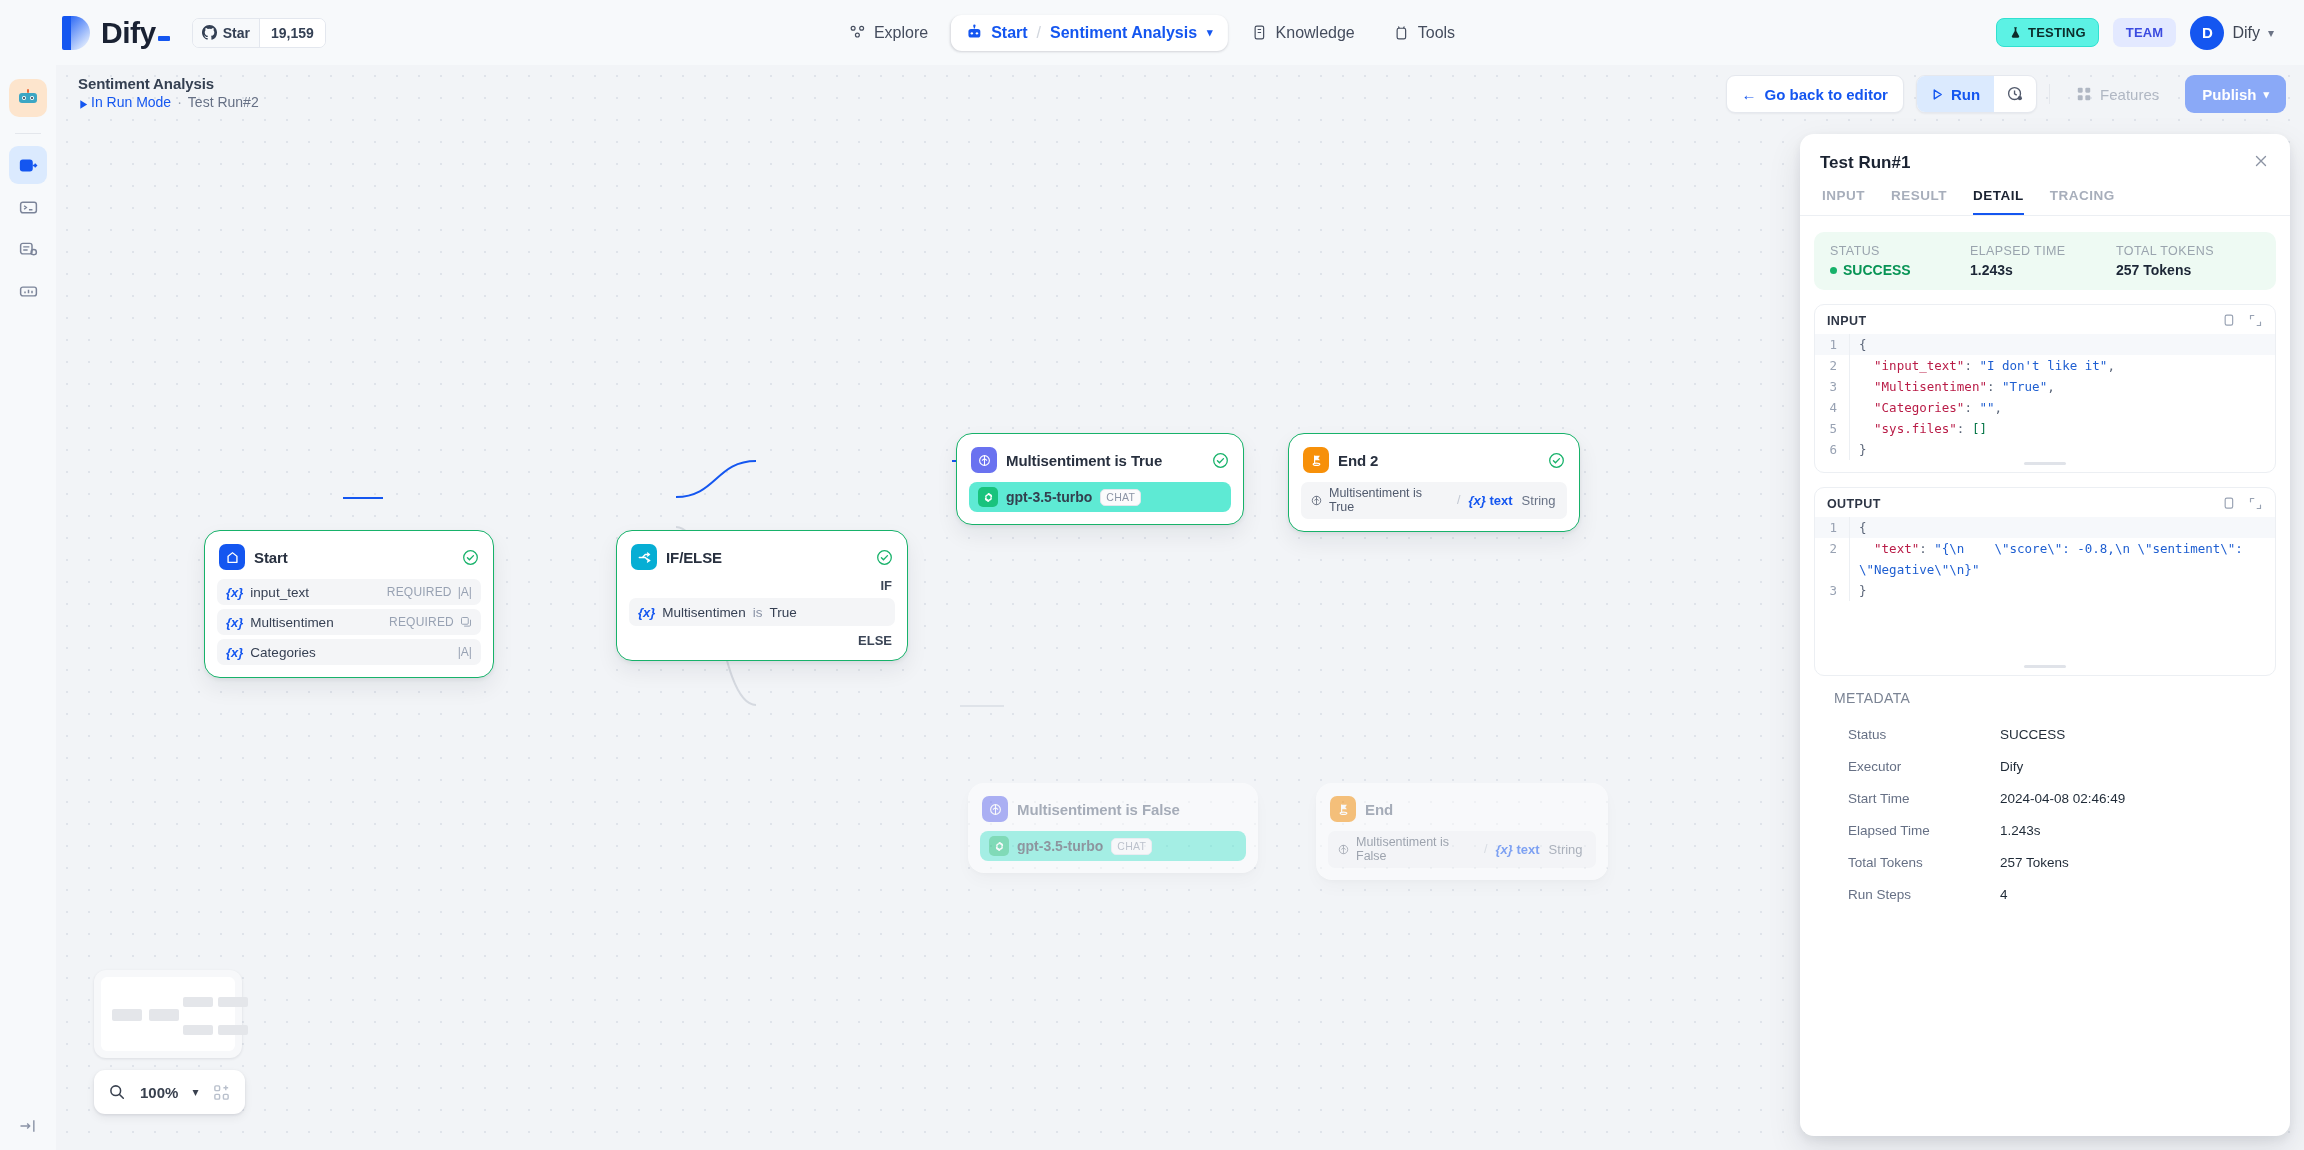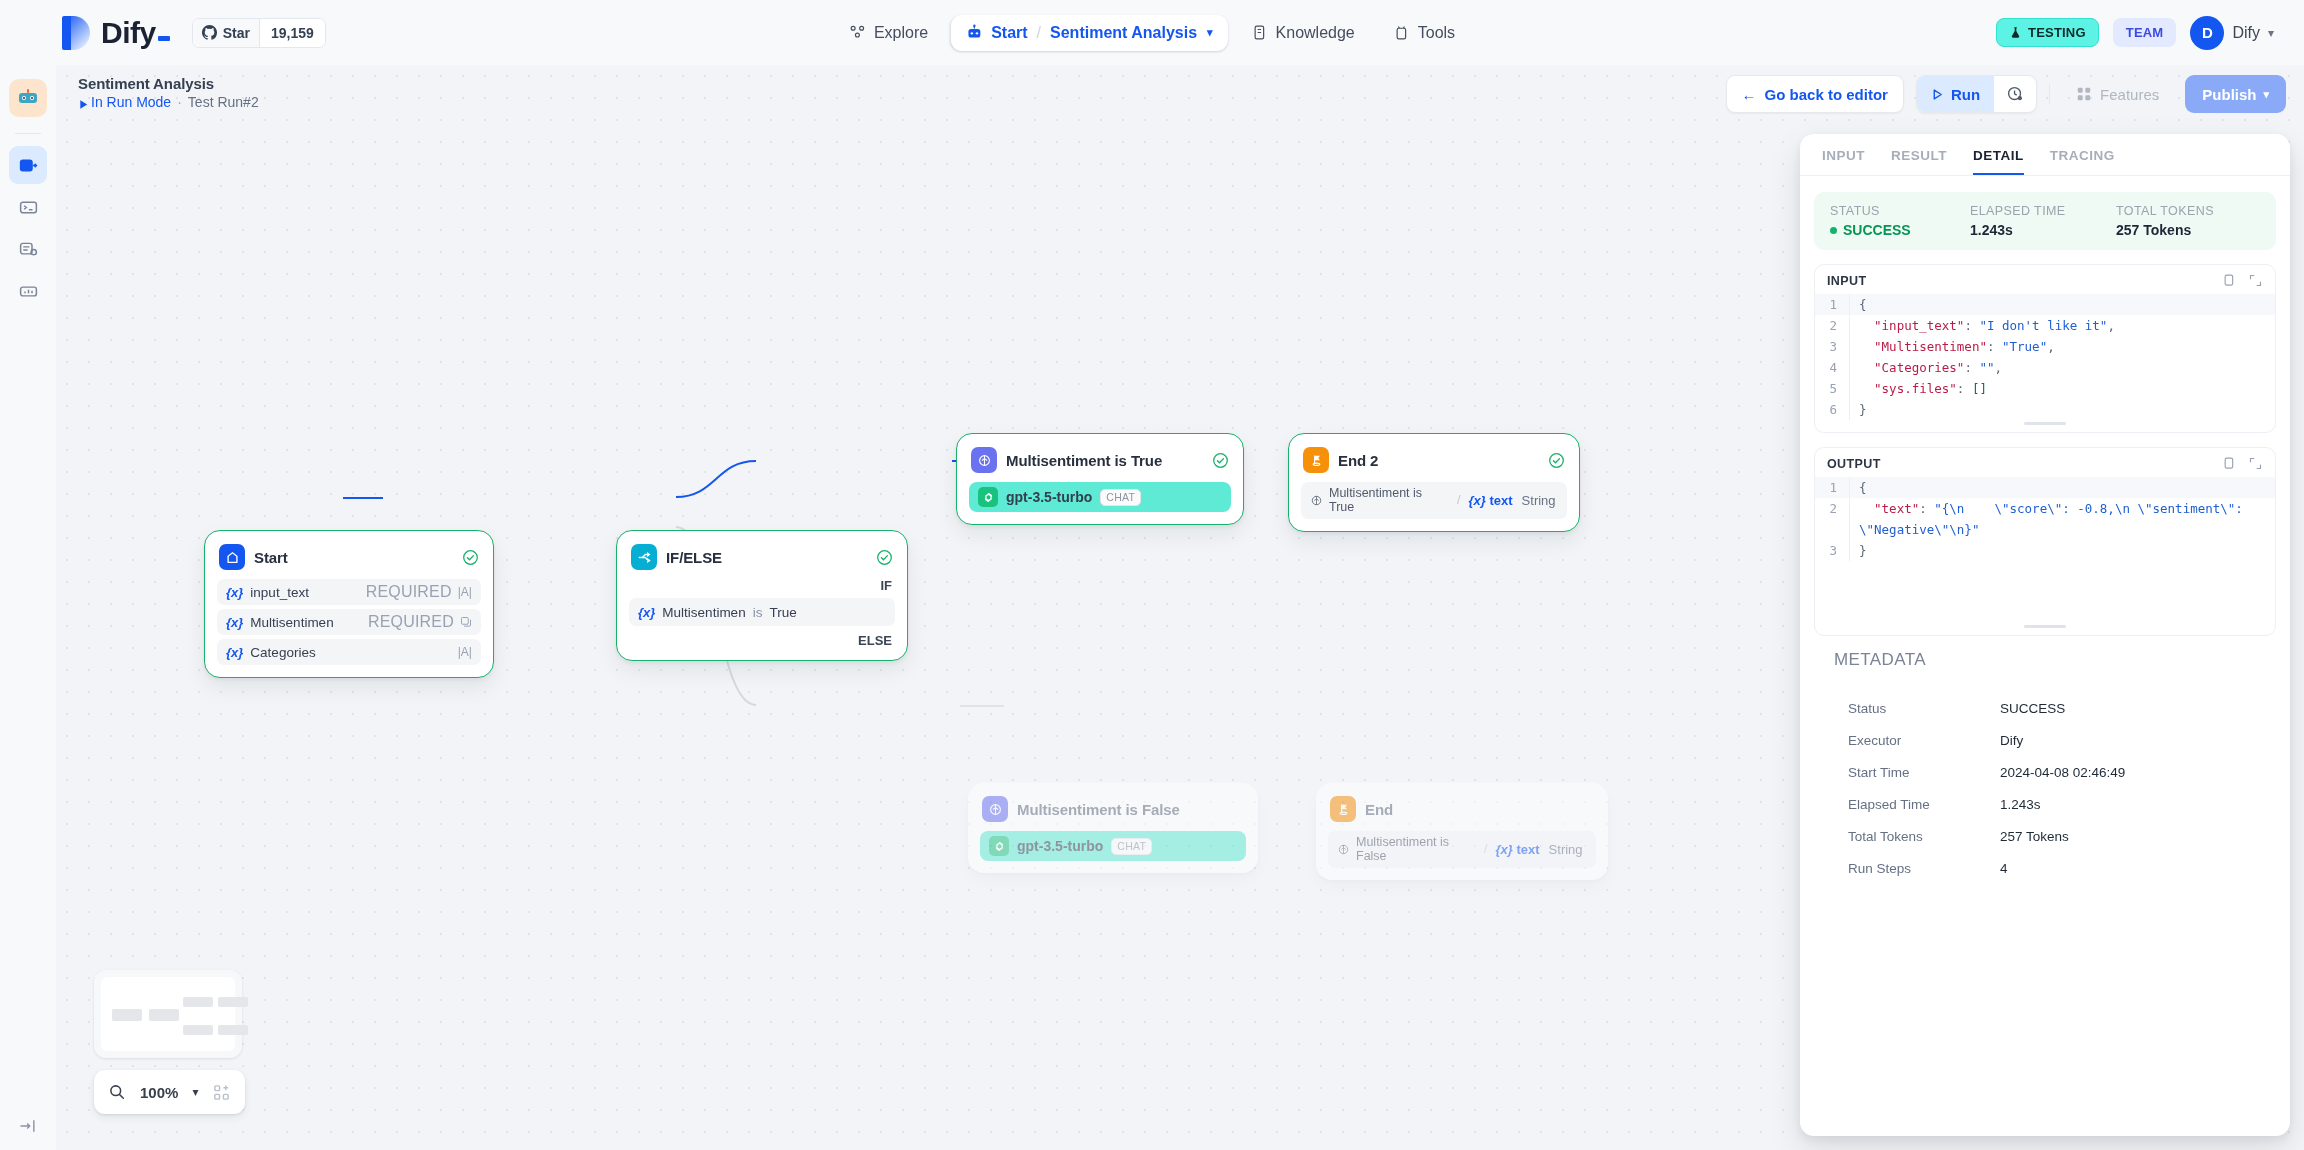--- a/index.html
+++ b/index.html
@@ -188,21 +188,21 @@
   .node-title.muted { color: #606b80; }
   .check { margin-left: auto; color: #17b26a; display: flex; }
   .node-rows { margin-top: 9px; display: flex; flex-direction: column; gap: 4px; }
   .node-row {
     background: #f4f5f7; border-radius: 7px; height: 26px;
     display: flex; align-items: center; gap: 7px; padding: 0 9px;
     font-size: 13.5px; color: #364053;
   }
   .varx { color: #1456f0; font-weight: 700; font-size: 13px; font-style: italic; }
   .row-right { margin-left: auto; display: flex; align-items: center; gap: 6px; color: #98a2b3; font-size: 12px; }
-  .req { font-size: 16px; color: #98a2b3; letter-spacing: .2px; }
+  .req { font-size: 12px; color: #98a2b3; letter-spacing: .2px; }
   .mono-a { font-size: 12px; color: #98a2b3; }
   .model-row {
     background: #5eead4; border-radius: 8px; height: 30px;
     display: flex; align-items: center; gap: 8px; padding: 0 9px;
   }
   .model-ic {
     width: 20px; height: 20px; border-radius: 5px; background: #19c37d;
     display: flex; align-items: center; justify-content: center; color: #fff; font-size: 12px;
   }
   .model-name { font-size: 14px; font-weight: 600; color: #33404f; }
@@ -291,21 +291,21 @@
   .cline.hl { background: #f6f8fb; }
   .lineno { width: 34px; text-align: right; padding-right: 12px; color: #98a2b3; flex: none; user-select: none; }
   .ccontent { flex: 1; padding-right: 12px; border-left: 1px solid #eceff3; padding-left: 9px; white-space: pre-wrap; color: #1f2a37; word-break: break-word; }
   .k { color: #b91c47; }
   .s { color: #1f5fd1; }
   .g { color: #067647; }
   .p { color: #5a6578; }
   .code-scroll { height: 6px; display: flex; justify-content: center; align-items: center; }
   .scroll-pill { width: 42px; height: 3px; background: #e0e3e9; border-radius: 3px; }
   .meta { padding: 14px 20px 0; }
-  .meta-title { font-size: 17px; color: #7b8494; letter-spacing: .4px; font-weight: 500; margin-bottom: 22px; }
+  .meta-title { font-size: 14px; color: #7b8494; letter-spacing: .4px; font-weight: 500; margin-bottom: 12px; }
   .meta-row { display: flex; align-items: center; padding: 8.5px 0 8.5px 14px; }
   .meta-k { width: 152px; font-size: 13.5px; color: #667085; }
   .meta-v { font-size: 13.5px; color: #1f2a37; font-weight: 500; }
 </style>
 </head>
 <body>
 
 <div class="app">
 
   <div class="topbar">
@@ -728,20 +728,28 @@
         <span>Features</span>
       </div>
       <div class="publish-btn">
         <span>Publish</span>
         <span style="font-size:11px">▾</span>
       </div>
     </div>
   </div>
 
   <div class="panel">
+    <div class="panel-head">
+      <div class="panel-title">Test Run#1</div>
+      <div class="panel-close">
+        <svg width="18" height="18" viewBox="0 0 20 20">
+            <path d="M5 5l10 10M15 5L5 15" stroke="#8b93a3" stroke-width="1.5" stroke-linecap="round" fill="none"></path>
+          </svg>
+      </div>
+    </div>
 
     <div class="tabs">
       <div class="tab">INPUT</div>
       <div class="tab">RESULT</div>
       <div class="tab active">DETAIL</div>
       <div class="tab">TRACING</div>
     </div>
 
     <div class="panel-body">
       <div class="status-card">

